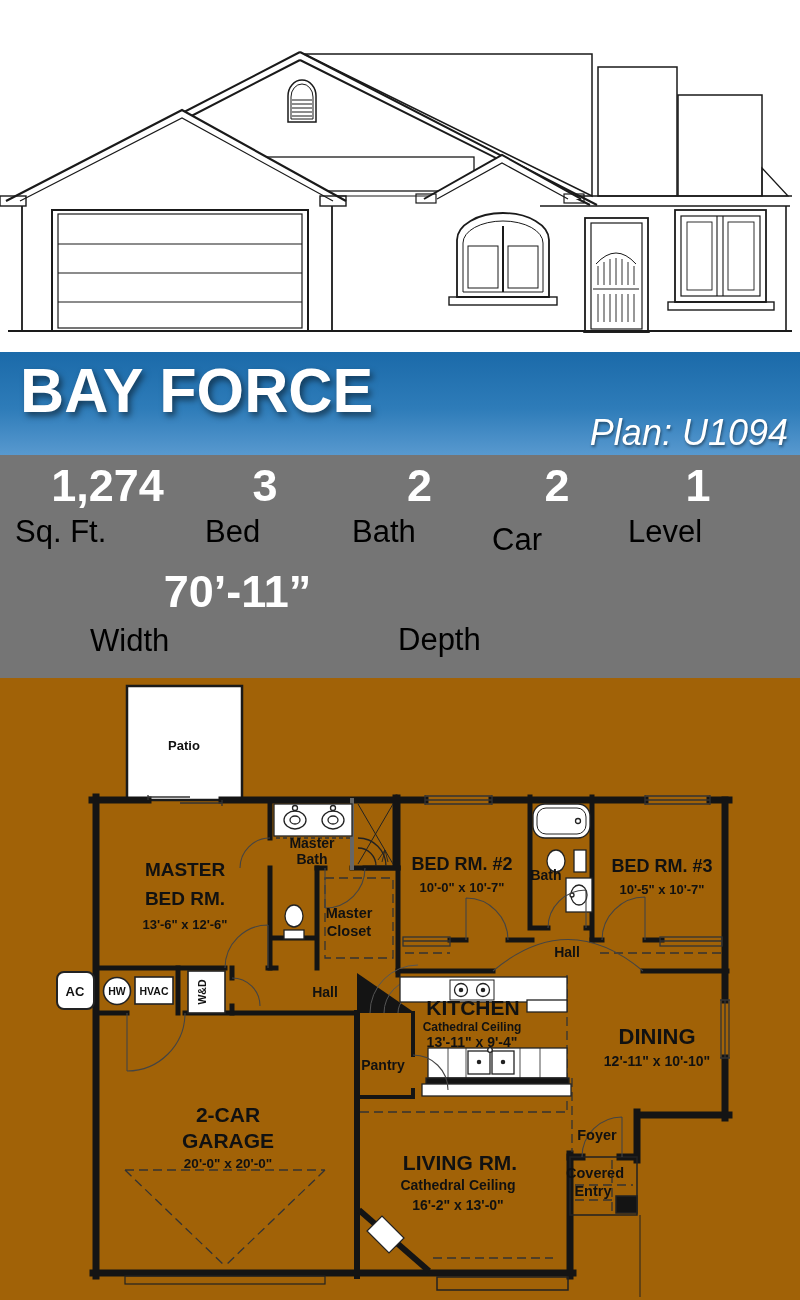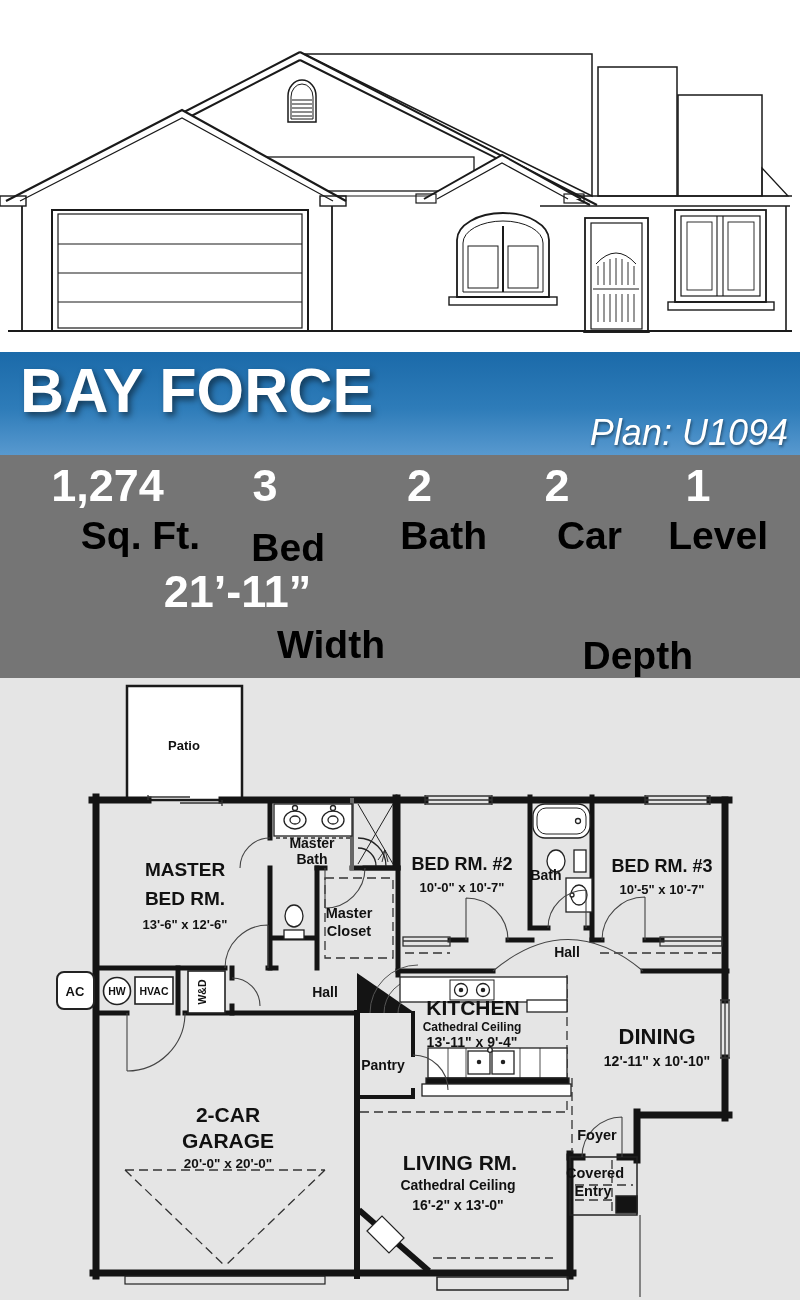--- a/index.html
+++ b/index.html
@@ -1,28 +1,28 @@
 <!DOCTYPE html>
 <html><head>
 <meta charset="utf-8">
 <style>
   html,body{margin:0;padding:0;background:#fff;}
   body{width:800px;height:1300px;overflow:hidden;font-family:"Liberation Sans",sans-serif;}
-  .sheet{width:800px;height:1300px;position:relative;background:#e5e5e5;}
+  .sheet{width:800px;height:1300px;position:relative;background:#a16207;}
   .elev{display:block;width:800px;height:352px;background:#fff;}
   .banner{position:relative;width:800px;height:103px;
     background:linear-gradient(180deg,#1b6aa9 0%,#2e7cb9 55%,#5899cf 100%);}
   .banner h1{position:absolute;left:20px;top:2px;margin:0;font-size:63px;font-weight:bold;
     color:#fff;letter-spacing:0;transform:scaleX(.97);transform-origin:left;
     text-shadow:3px 4px 6px rgba(0,0,0,.5);}
   .banner .plan{position:absolute;right:12px;bottom:1px;font-size:36px;font-style:italic;
     color:#fff;text-shadow:1px 2px 3px rgba(0,0,0,.45);}
   .stats{position:relative;width:800px;height:223px;background:#757575;padding-left:15px;}
   .sv{position:absolute;color:#fff;font-weight:bold;font-size:45px;text-align:center;line-height:1.1;}
-  .sl{position:absolute;color:#000;font-weight:700;font-size:39px;text-align:right;line-height:1.1;}
+  .sl{position:absolute;color:#000;font-weight:400;font-size:31px;text-align:left;line-height:1.1;}
   .planwrap{width:800px;height:742px;}
   svg text{font-family:"Liberation Sans",sans-serif;font-weight:bold;fill:#111;}
   .lw{stroke:#1a1a1a;fill:none;}
 </style>
 </head>
 <body>
 
 <div class="sheet">
 
   <svg class="elev" viewBox="0 0 800 352" xmlns="http://www.w3.org/2000/svg">
@@ -116,30 +116,30 @@
 
   <div class="banner">
     <h1>BAY FORCE</h1>
     <span class="plan">Plan: U1094</span>
   </div>
 
   <div class="stats">
     <span class="sv" style="left:15px;top:6px;width:185px">1,274</span>
     <span class="sl" style="left:15px;top:60px;width:185px">Sq. Ft.</span>
     <span class="sv" style="left:205px;top:6px;width:120px">3</span>
-    <span class="sl" style="left:205px;top:72px;width:120px">Bed</span>
+    <span class="sl" style="left:205px;top:60px;width:120px">Bed</span>
     <span class="sv" style="left:352px;top:6px;width:135px">2</span>
     <span class="sl" style="left:352px;top:60px;width:135px">Bath</span>
     <span class="sv" style="left:492px;top:6px;width:130px">2</span>
-    <span class="sl" style="left:492px;top:60px;width:130px">Car</span>
+    <span class="sl" style="left:492px;top:68px;width:130px">Car</span>
     <span class="sv" style="left:628px;top:6px;width:140px">1</span>
     <span class="sl" style="left:628px;top:60px;width:140px">Level</span>
-    <span class="sv" style="left:90px;top:112px;width:295px">21’-11”</span>
+    <span class="sv" style="left:90px;top:112px;width:295px">70’-11”</span>
     <span class="sl" style="left:90px;top:169px;width:295px">Width</span>
-    <span class="sl" style="left:398px;top:180px;width:295px">Depth</span>
+    <span class="sl" style="left:398px;top:168px;width:295px">Depth</span>
   </div>
 
   <div class="planwrap">
   <svg width="800" height="622" viewBox="0 678 800 622" xmlns="http://www.w3.org/2000/svg">
 
     <rect x="127" y="686" width="115" height="114" fill="#fff" stroke="#1a1a1a" stroke-width="2.5"></rect>
 
     <g stroke="#141414" stroke-width="7" stroke-linecap="square" fill="none">
       <path d="M92,800 H148 M222,800 H425 M492,800 H645 M710,800 H729"></path>
       <path d="M725,800 V1000 M725,1058 V1118"></path>

